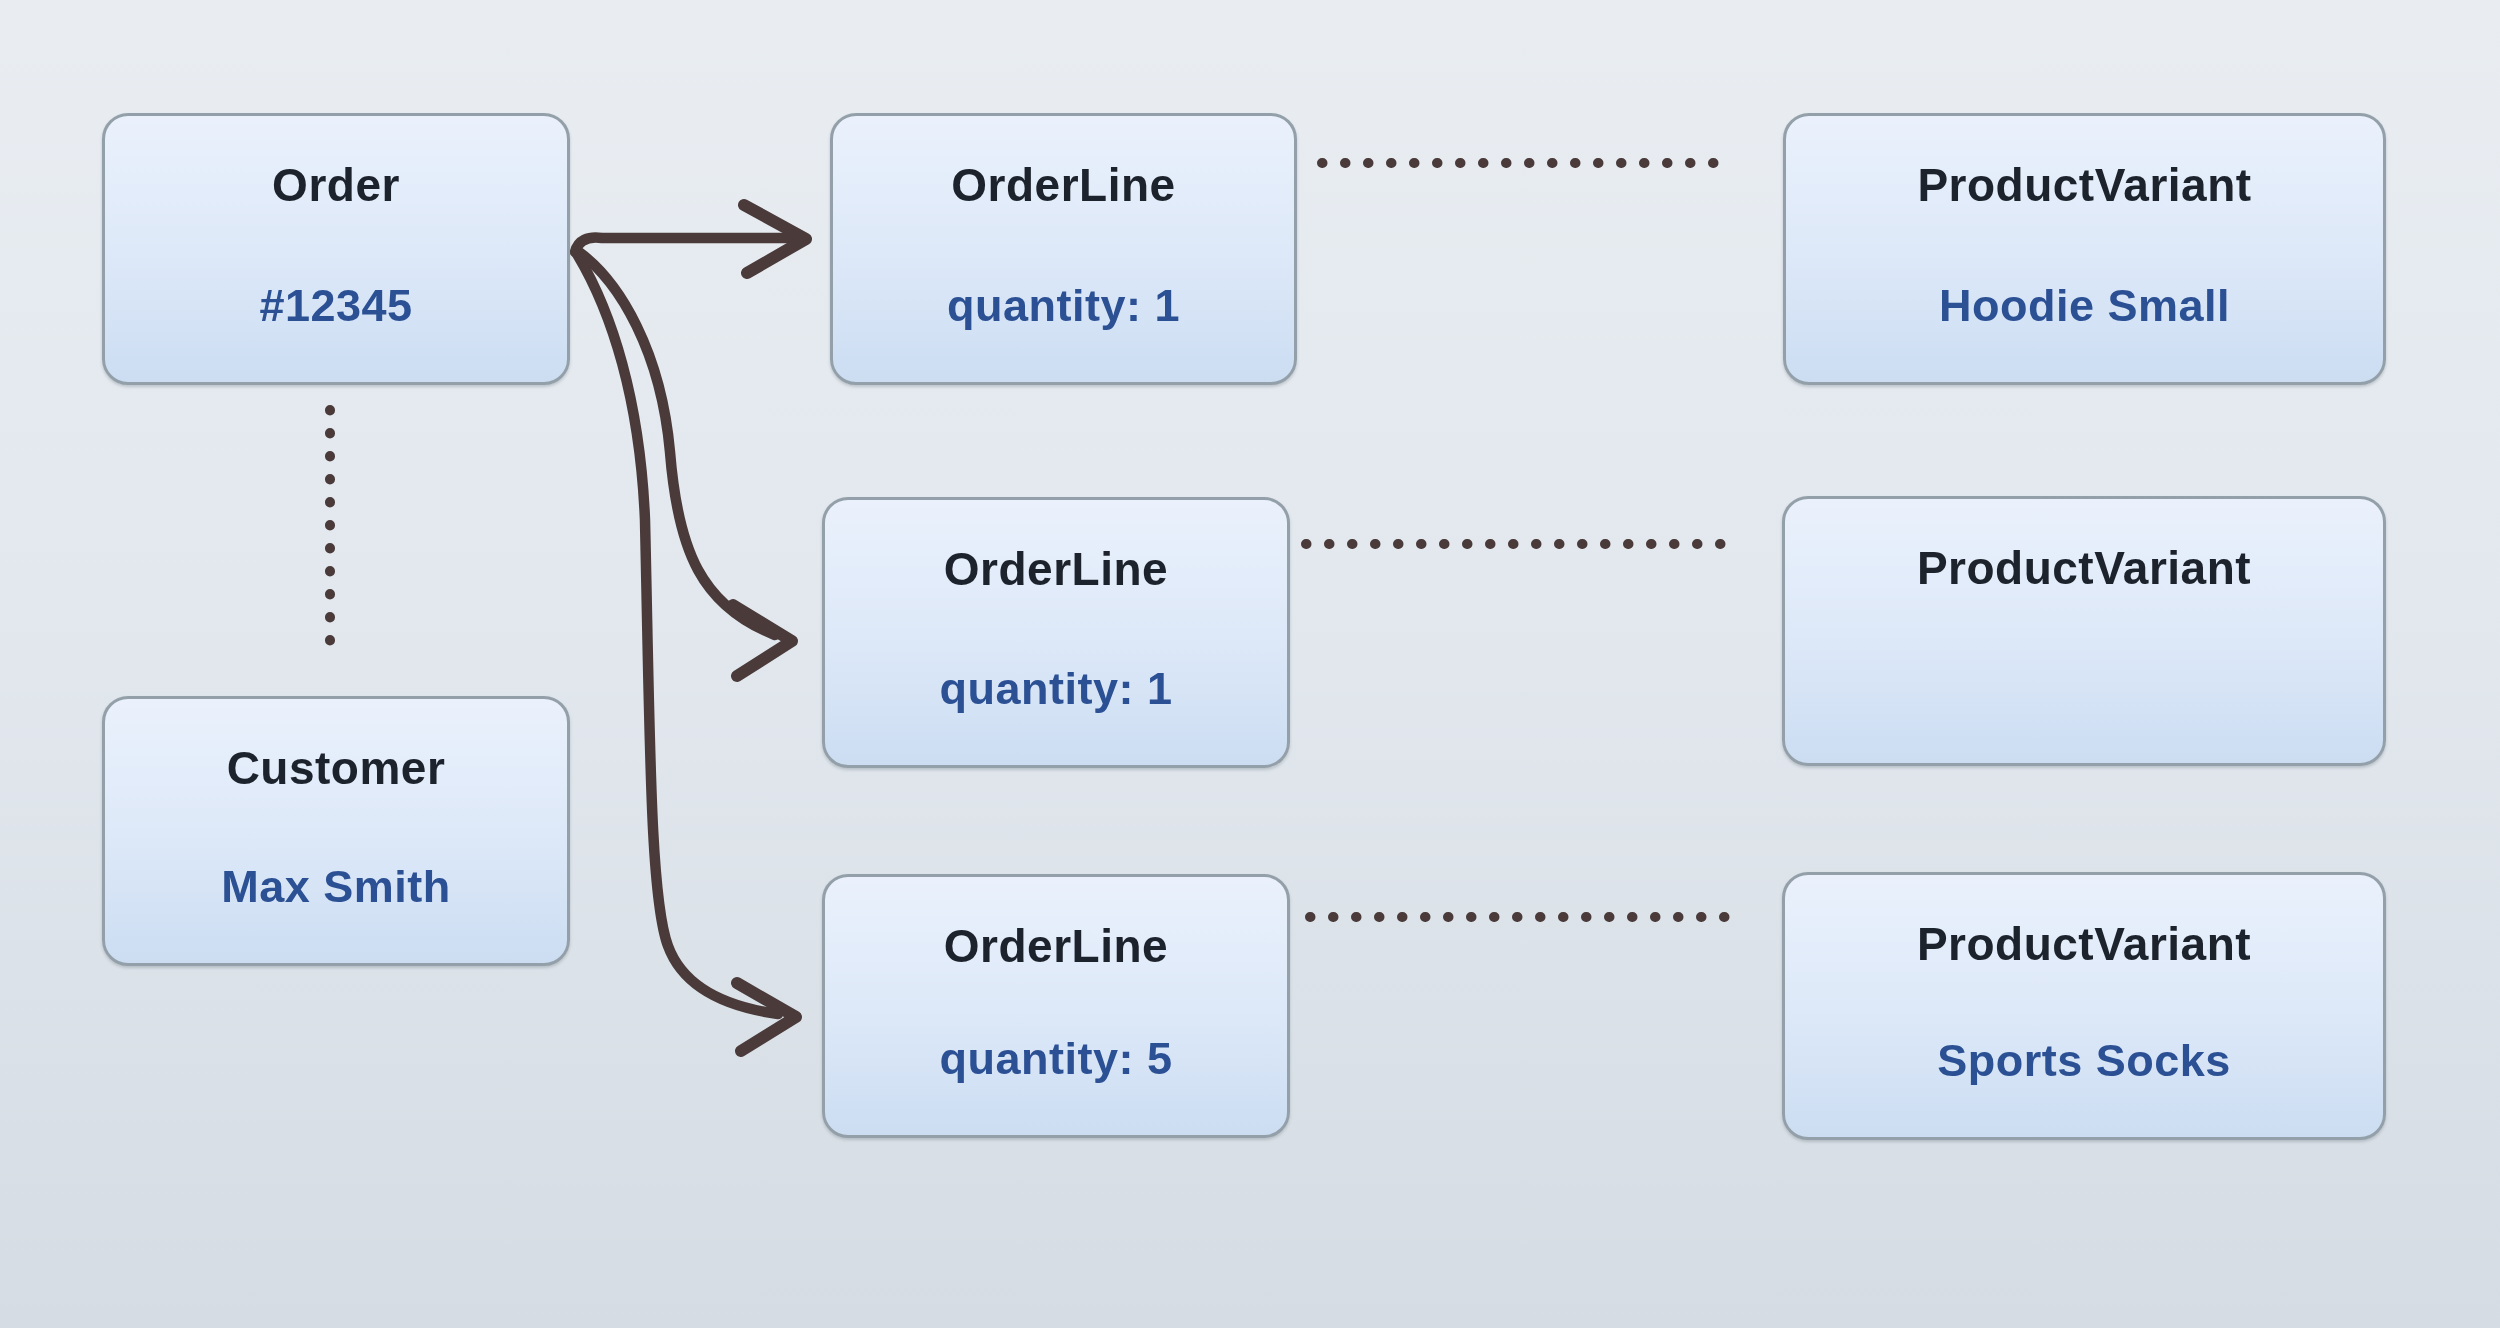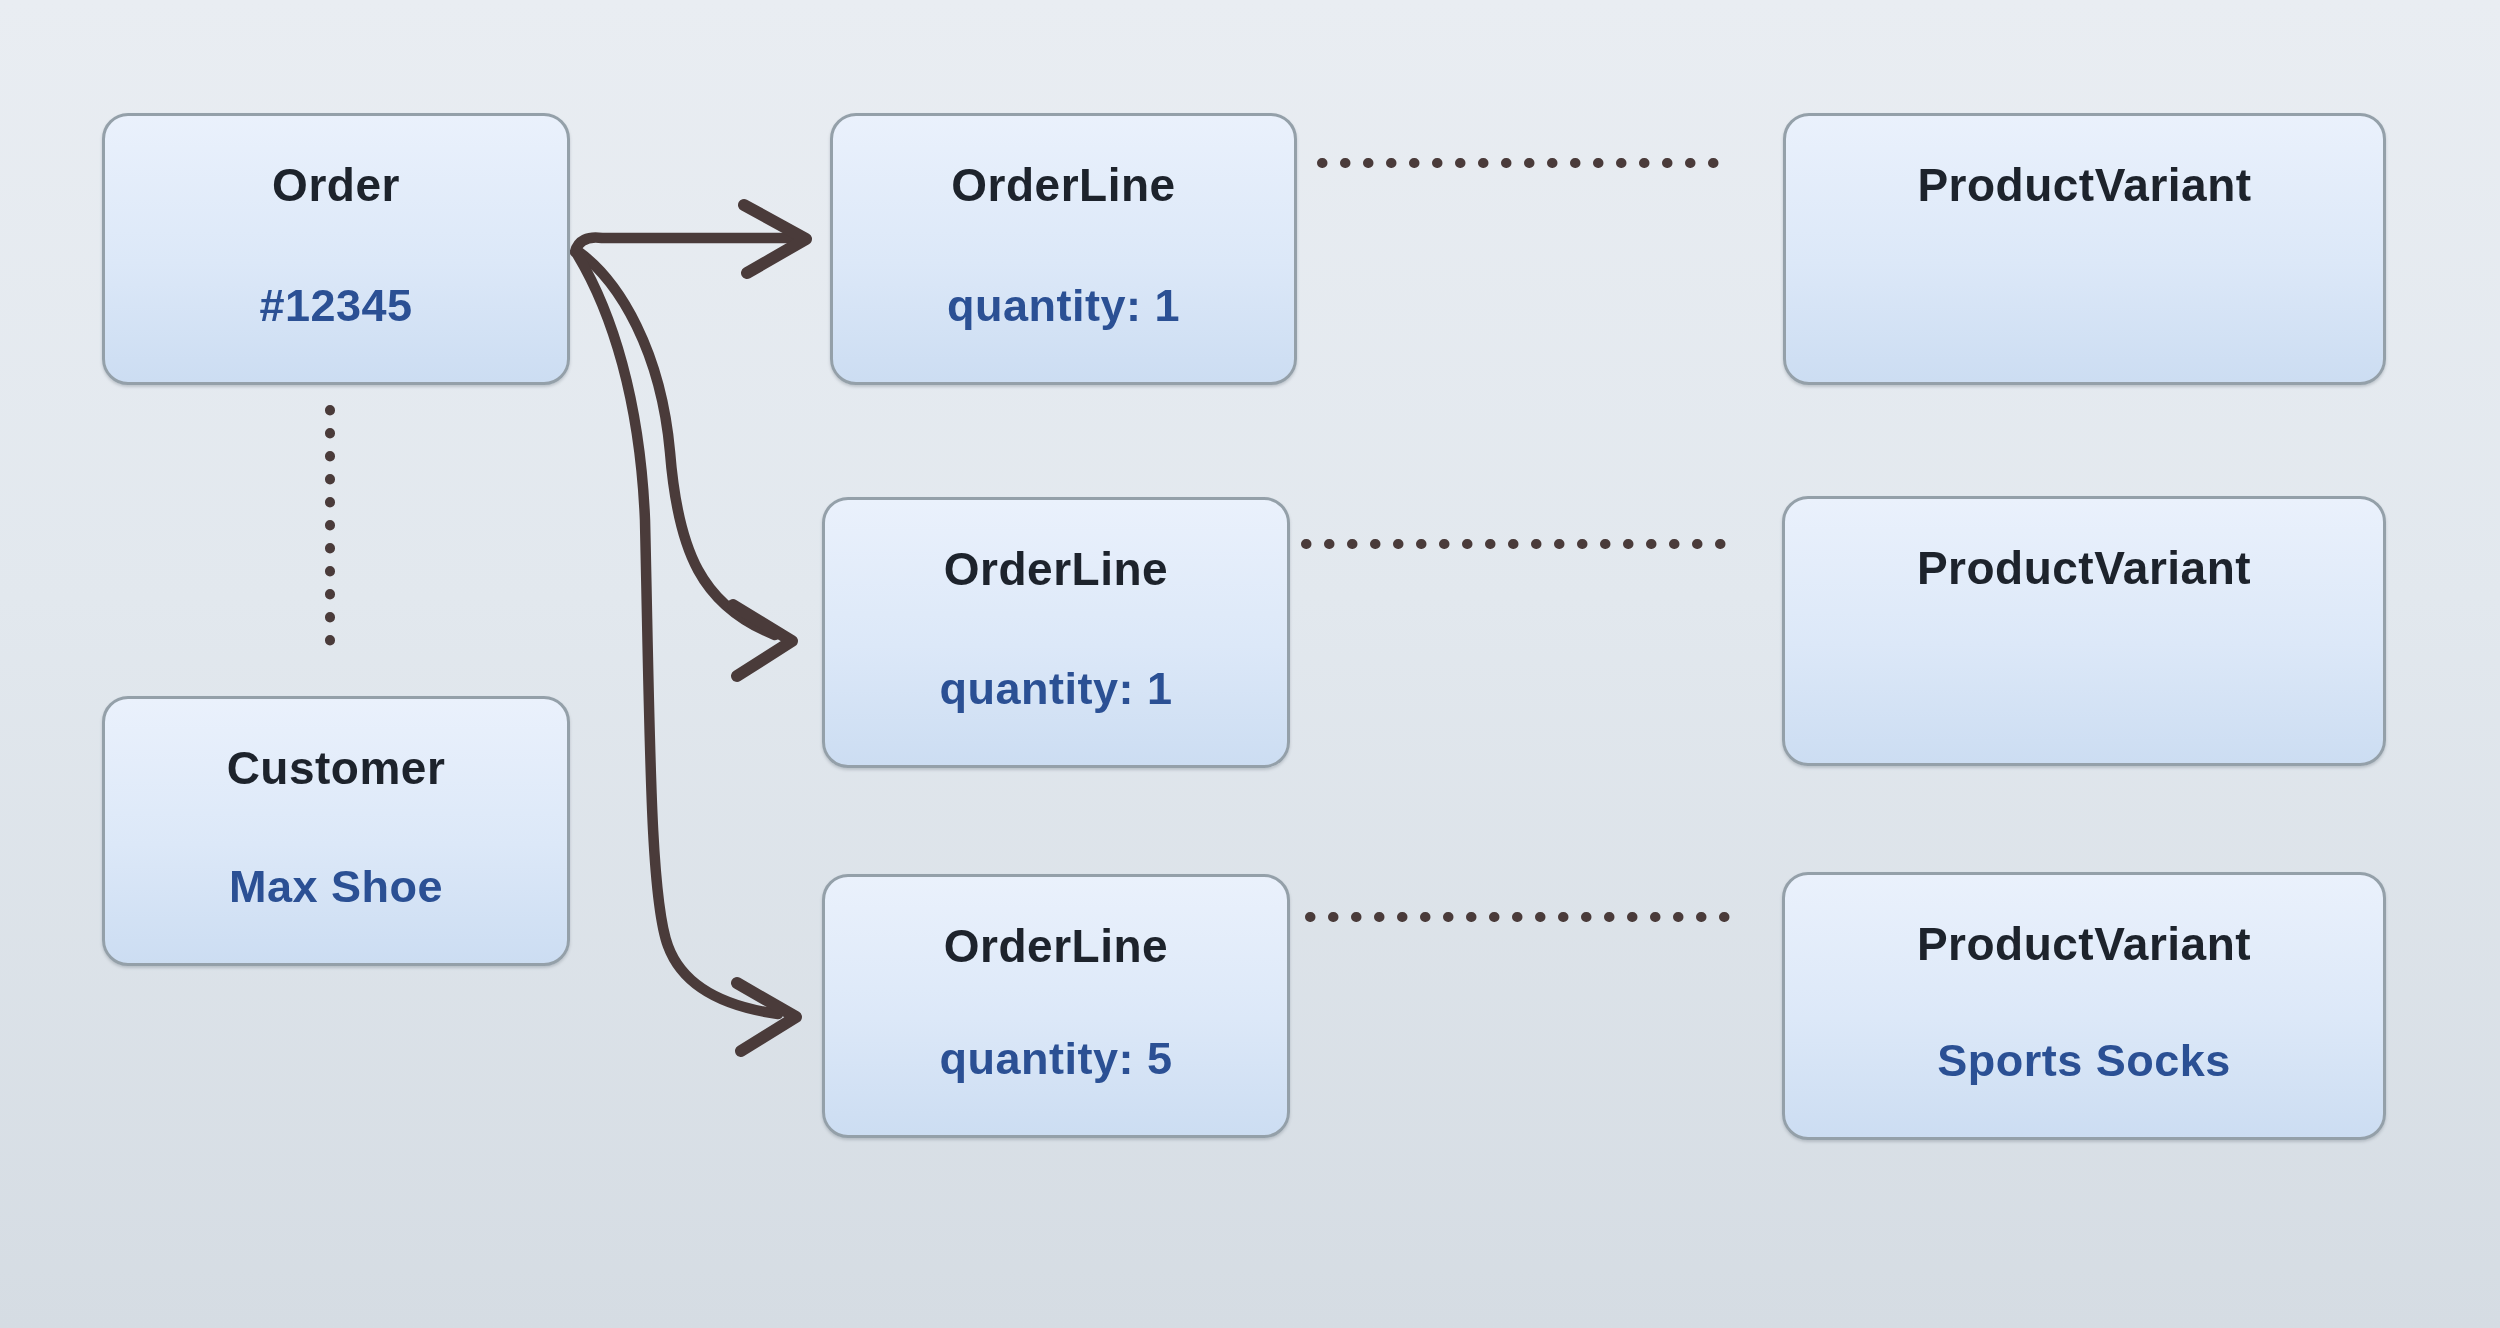--- a/index.html
+++ b/index.html
@@ -114,40 +114,41 @@
     </g>
   </svg>
 
   <div class="node n-order">
     <span class="title">Order</span>
     <span class="value">#12345</span>
   </div>
 
   <div class="node n-customer">
     <span class="title">Customer</span>
-    <span class="value">Max Shoe</span>
+    <span class="value">Max Smith</span>
   </div>
 
   <div class="node n-orderline-1">
     <span class="title">OrderLine</span>
     <span class="value">quantity: 1</span>
   </div>
 
   <div class="node n-orderline-2">
     <span class="title">OrderLine</span>
     <span class="value">quantity: 1</span>
   </div>
 
   <div class="node n-orderline-3">
     <span class="title">OrderLine</span>
     <span class="value">quantity: 5</span>
   </div>
 
   <div class="node n-variant-1">
     <span class="title">ProductVariant</span>
+    <span class="value">Hoodie Small</span>
   </div>
 
   <div class="node n-variant-2">
     <span class="title">ProductVariant</span>
   </div>
 
   <div class="node n-variant-3">
     <span class="title">ProductVariant</span>
     <span class="value">Sports Socks</span>
   </div>

